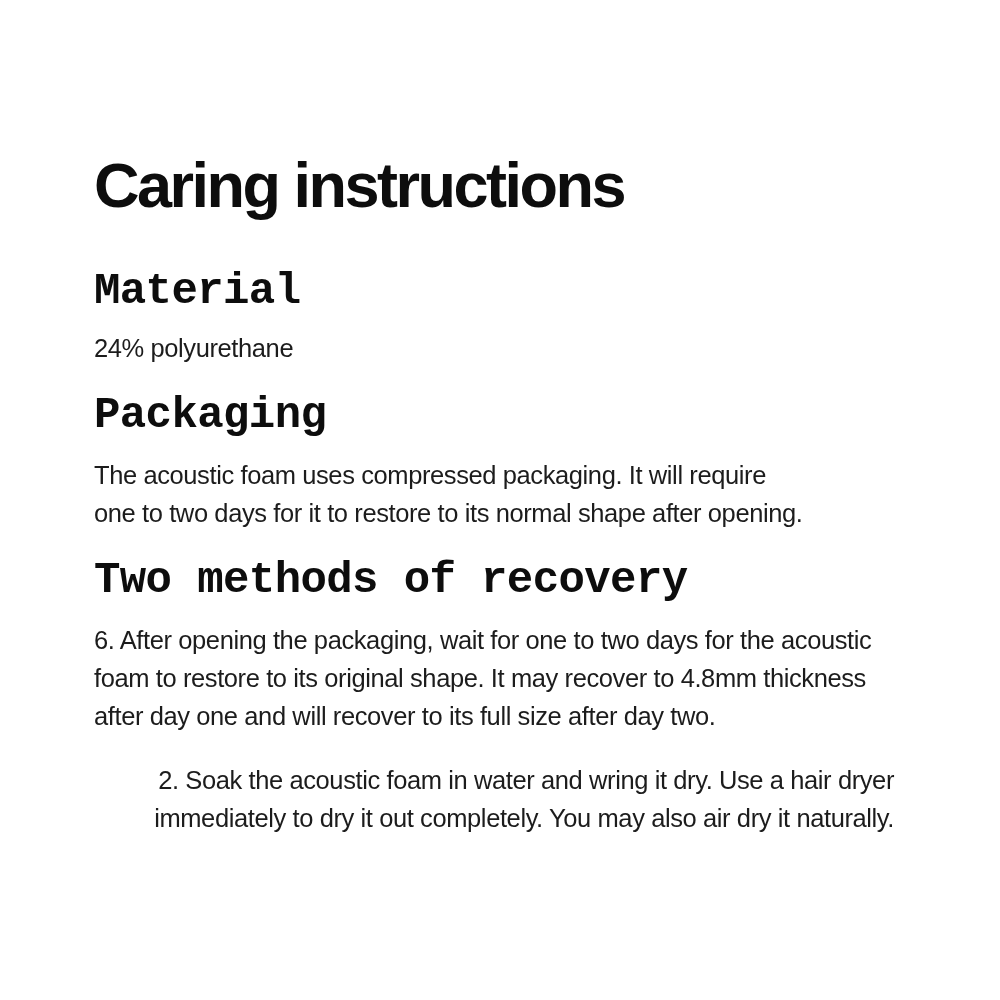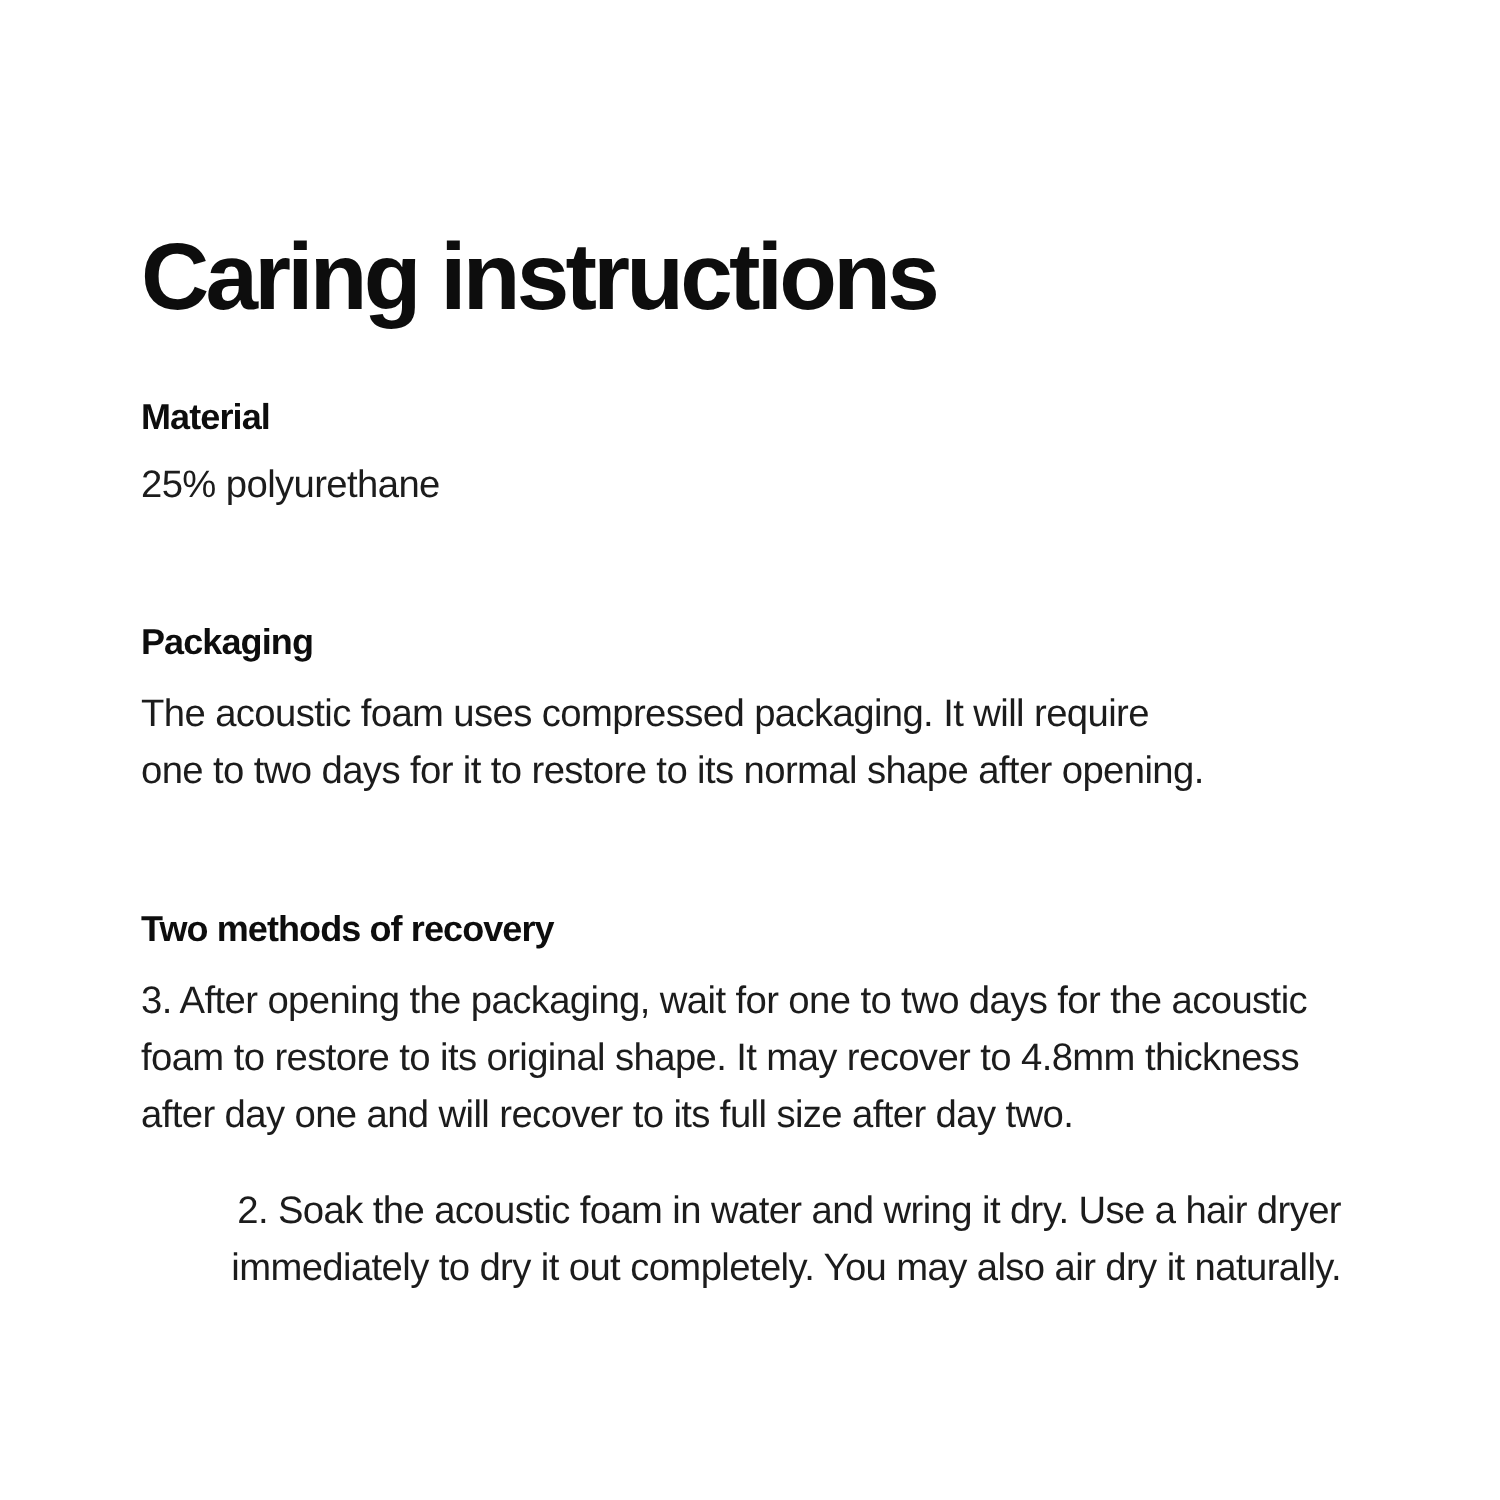--- a/index.html
+++ b/index.html
@@ -22,28 +22,29 @@
   .page-title {
     margin: 148px 0 0 0;
     font-size: 63px;
     line-height: 1.2;
     font-weight: 900;
     letter-spacing: -2.5px;
     color: #0d0d0d;
   }
   .section-heading {
     margin: 40px 0 0 0;
-    font-size: 24px;
+    font-size: 44px;
     line-height: 1.25;
     font-weight: 800;
     letter-spacing: -0.6px;
     color: #0d0d0d;
+    font-family: Liberation Mono, monospace;
   }
   .section-heading.tight {
-    margin-top: 72px;
+    margin-top: 21px;
   }
   .body-text {
     margin: 10px 0 0 0;
     font-size: 25.5px;
     line-height: 38px;
     font-weight: 400;
     letter-spacing: -0.4px;
     color: #1c1c1c;
     white-space: pre-line;
   }
@@ -57,31 +58,31 @@
 </style>
 </head>
 <body>
 
 <div class="page">
 
   <h1 class="page-title">Caring instructions</h1>
 
   <section>
     <h2 class="section-heading">Material</h2>
-    <p class="body-text">25% polyurethane</p>
+    <p class="body-text">24% polyurethane</p>
   </section>
 
   <section>
     <h2 class="section-heading tight">Packaging</h2>
     <p class="body-text para">The acoustic foam uses compressed packaging. It will require
 one to two days for it to restore to its normal shape after opening.</p>
   </section>
 
   <section>
     <h2 class="section-heading tight">Two methods of recovery</h2>
-    <p class="body-text para">3. After opening the packaging, wait for one to two days for the acoustic
+    <p class="body-text para">6. After opening the packaging, wait for one to two days for the acoustic
 foam to restore to its original shape. It may recover to 4.8mm thickness
 after day one and will recover to its full size after day two.</p>
     <p class="body-text para">2. Soak the acoustic foam in water and wring it dry. Use a hair dryer
 immediately to dry it out completely. You may also air dry it naturally.</p>
   </section>
 
 </div>
 
 </body></html>

